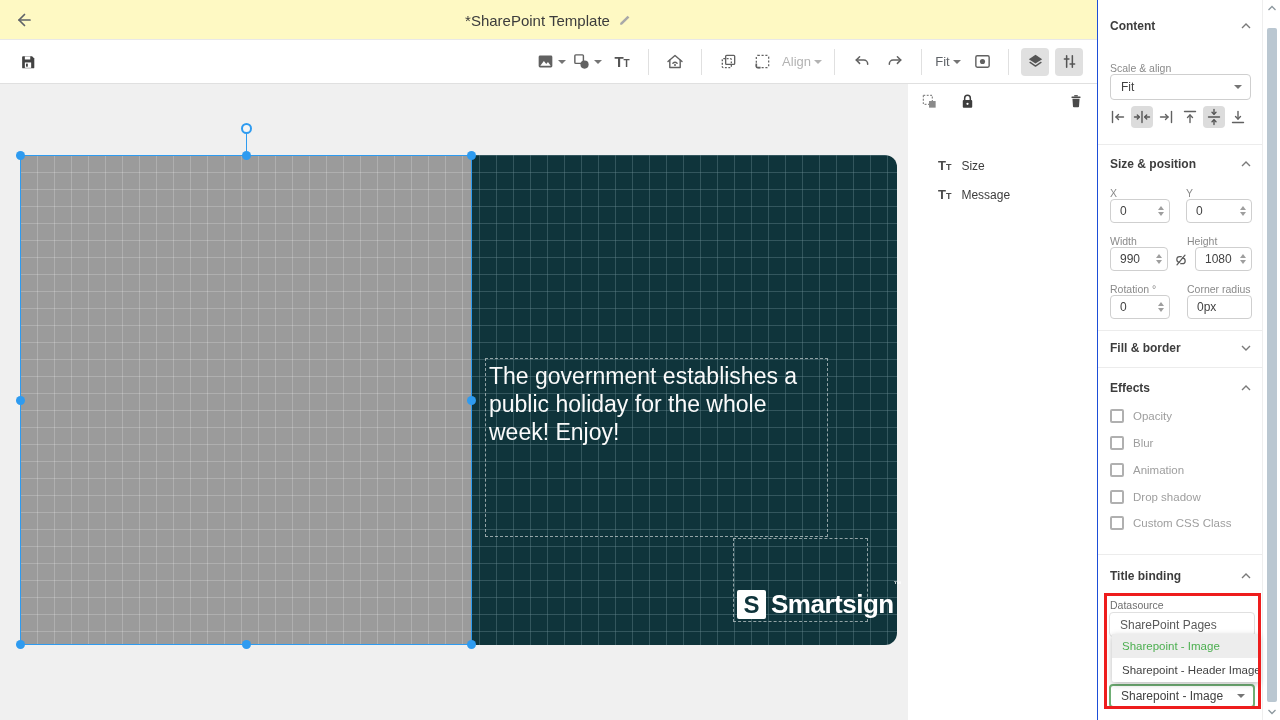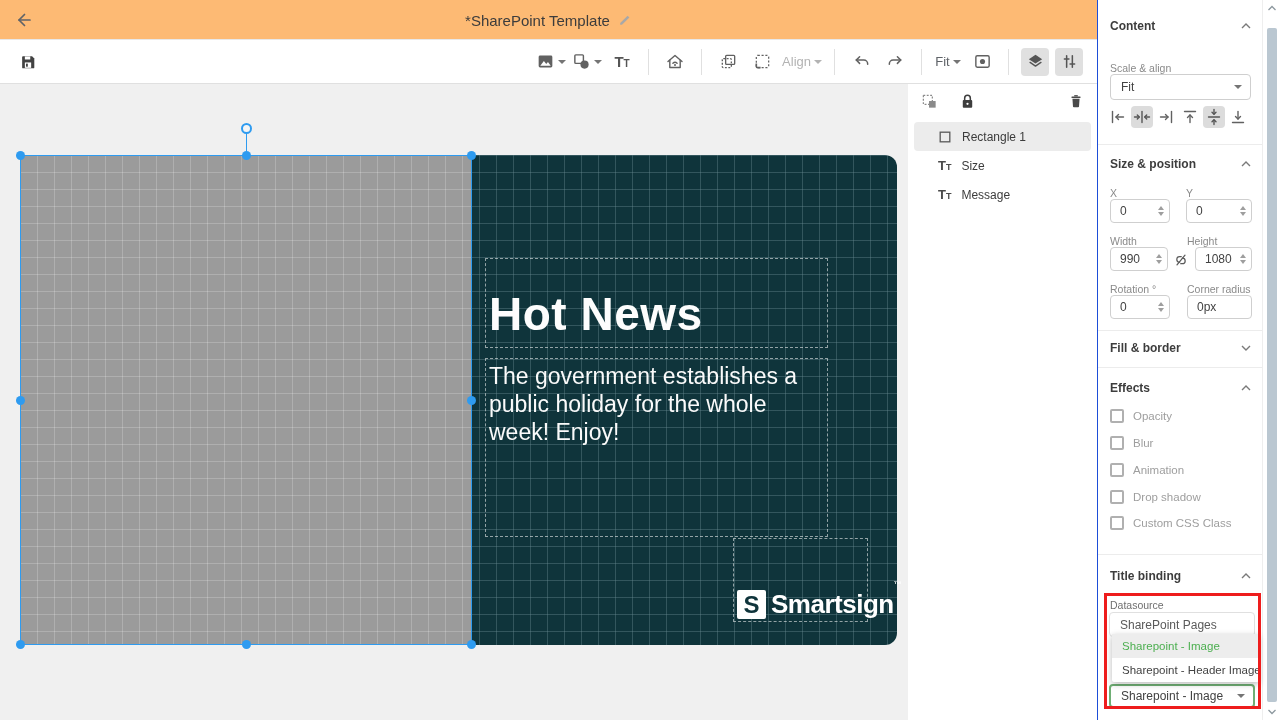--- a/index.html
+++ b/index.html
@@ -2,21 +2,21 @@
 <html><head>
 <meta charset="utf-8">
 <style>
   * { margin:0; padding:0; box-sizing:border-box; }
   html,body { width:1280px; height:720px; overflow:hidden; background:#fff;
     font-family:"Liberation Sans", sans-serif; }
   .app { position:relative; width:1280px; height:720px; background:#fff; }
   .abs { position:absolute; }
 
   
-  .topbar { left:0; top:0; width:1097px; height:40px; background:#fdba74;
+  .topbar { left:0; top:0; width:1097px; height:40px; background:#fef9c3;
     border-bottom:1px solid #e8e8e8; }
   .back-btn { left:14px; top:9px; width:22px; height:22px; border:none; background:none; cursor:pointer; }
   .title-wrap { left:0; top:0; width:100%; height:40px; display:flex; align-items:center; justify-content:center; gap:8px; }
   .doc-title { font-size:15px; color:#3c3c3c; }
 
   
   .toolbar { left:0; top:40px; width:1097px; height:44px; background:#fff;
     border-bottom:1px solid #e0e0e0; display:flex; align-items:center; padding:0 14px; }
   .tb-cluster { margin-left:auto; display:flex; align-items:center; gap:6px; }
   .tb-btn { height:28px; min-width:28px; display:flex; align-items:center; justify-content:center;
@@ -247,23 +247,20 @@
               <path d="M10.6 12.7 H15.4"></path>
           </svg>
         </span>
       </button>
     </div>
   </div>
 
   <div class="abs workspace">
     <div class="abs artboard">
 
-      <div class="abs dashed-box cv-title-box">
-        <div class="cv-title">Hot News</div>
-      </div>
 
       <div class="abs dashed-box cv-msg-box">
         <div class="cv-msg">The government establishes a public holiday for the whole week! Enjoy!</div>
       </div>
 
       <div class="abs dashed-box cv-logo-box">
         <div class="cv-logo">
           <span class="logo-mark">S</span>
           <span class="logo-text"><span>Smartsign</span><span class="logo-tm">™</span></span>
         </div>
@@ -310,28 +307,20 @@
         <span>
           <svg width="16" height="16" viewBox="0 0 18 18">
             <path d="M5 6.5 h8 l-.6 8.6 a1 1 0 0 1 -1 .9 h-4.8 a1 1 0 0 1 -1 -.9 Z" fill="#4a4a4a"></path>
             <rect x="3.8" y="4" width="10.4" height="1.5" rx=".7" fill="#4a4a4a"></rect>
             <rect x="7" y="2.4" width="4" height="1.5" fill="#4a4a4a"></rect>
           </svg>
         </span>
       </button>
     </div>
 
-    <div class="layer-row selected" style="top:38px;">
-      <span>
-        <svg width="14" height="14" viewBox="0 0 16 16">
-            <rect x="2.5" y="2.5" width="11" height="11" fill="none" stroke="#5a5a5a" stroke-width="1.5"></rect>
-          </svg>
-      </span>
-      <span class="layer-label">Rectangle 1</span>
-    </div>
     <div class="layer-row" style="top:67px;">
       <span class="tt-glyph" style="font-size:13px; color:#4a4a4a;">T<span class="sm" style="font-size:9px;">T</span></span>
       <span class="layer-label">Size</span>
     </div>
     <div class="layer-row" style="top:96px;">
       <span class="tt-glyph" style="font-size:13px; color:#4a4a4a;">T<span class="sm" style="font-size:9px;">T</span></span>
       <span class="layer-label">Message</span>
     </div>
   </div>
 

